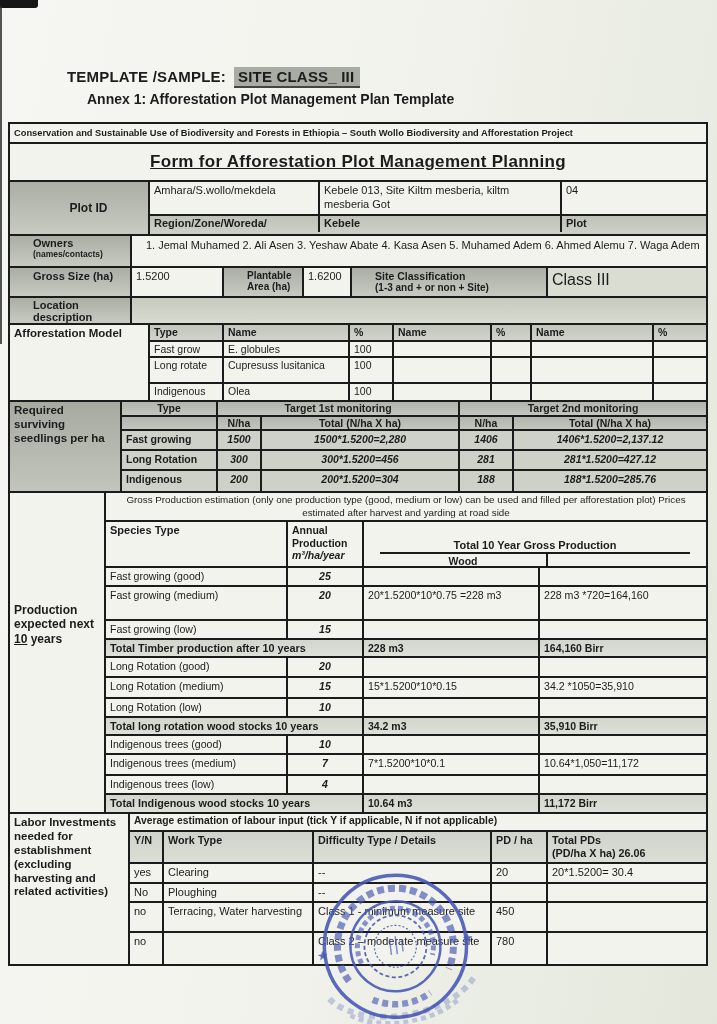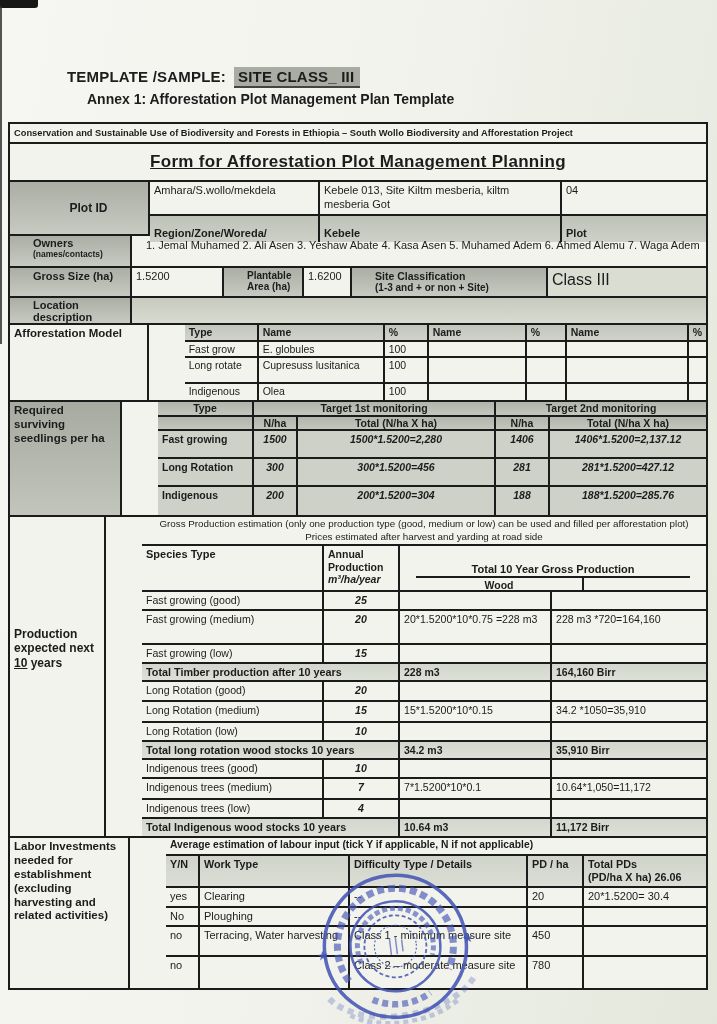--- a/index.html
+++ b/index.html
@@ -34,21 +34,21 @@
 
   
   .plotid { height:54px; }
   .plot-label { width:140px; display:flex; align-items:center; justify-content:center; font-size:12px; }
   .plot-right { flex:1; display:flex; flex-direction:column; }
   .pr-row { display:flex; flex:1; border-bottom:2px solid #1b1b1b; }
   .pr-row:last-child { border-bottom:none; }
   .pr-row .c1 { width:170px; } .pr-row .c2 { width:242px; } .pr-row .c3 { flex:1; border-right:none; }
   .pr-row .cell { font-size:11px; line-height:1.25; }
   .pr-head { background:linear-gradient(180deg,#bfc2b9,#cdd0c7); font-weight:bold; align-items:flex-start; }
-  .pr-head .cell { padding-top:11px; }
+  .pr-head .cell { padding-top:1px; }
 
   
   .owners { height:32px; }
   .owners-label { width:122px; font-size:11px; line-height:1.05; padding-top:2px; }
   .owners-label .sub { font-size:8.5px; font-weight:bold; }
   .owners-val { flex:1; border-right:none; font-size:11px; line-height:1.3; padding-left:28px; text-indent:-14px; }
 
   
   .size { height:30px; font-size:11px; }
   .size .cell { display:flex; flex-direction:column; justify-content:flex-start; }
@@ -61,48 +61,48 @@
   .sz-v3 { flex:1; border-right:none; font-size:16px; background:#d9ddd2; padding-top:3px; }
 
   
   .location { height:27px; }
   .loc-label { width:122px; font-size:11px; line-height:1.05; }
   .loc-val { flex:1; border-right:none; background:linear-gradient(180deg,#c6cabf,#d7dbd0); }
 
   
   .sec-label { font-weight:bold; font-size:11.5px; line-height:1.2; padding:2px 4px; }
   .inner { flex:1; display:flex; flex-direction:column; }
-  .irow { display:flex; border-bottom:2px solid #1b1b1b;margin-left:36px; }
+  .irow { display:flex; border-bottom:2px solid #1b1b1b; }
   .irow:last-child { border-bottom:none; }
   .irow .cell { font-size:10.5px; }
 
   
   .model-label { width:140px; }
   .model .m1{width:74px}.model .m2{width:126px}.model .m3{width:44px}
   .model .m4{width:98px}.model .m5{width:40px}.model .m6{width:122px}
   .model .m7{flex:1;border-right:none}
   .model .head { background:linear-gradient(180deg,#c2c5bc,#d0d3ca); font-weight:bold; height:17px; }
   .model .r16 { height:16px; } .model .r26 { height:26px; }
   .model .irow .cell { line-height:1.1; }
 
   
   .seedlings-label { width:112px; background:linear-gradient(180deg,#a7aaa1,#c2c5bc); }
   .seed .s1{width:96px}.seed .s2{width:44px}.seed .s3{width:198px}
   .seed .s4{width:54px}.seed .s5{flex:1;border-right:none}
   .seed .hrow { background:linear-gradient(180deg,#b2b5ac,#c3c6bd); font-weight:bold; text-align:center; }
   .seed .h1 { height:15px; } .seed .h2 { height:14px; font-size:10px; }
   .seed .h2 .cell, .seed .h1 .cell { padding:0 2px; }
-  .seed .drow { background:#cdd1c7; height:28px; }
+  .seed .drow { background:#cdd1c7; height:20px; }
   .seed .drow .cell { text-align:center; font-style:italic; font-weight:bold; font-size:10.5px; }
   .seed .drow .tname { text-align:left; font-style:normal; }
   .seed .span2 { border-right:2px solid #1b1b1b; }
 
   
   .prod-label { width:96px; padding-top:110px; font-size:12px; }
-  .prod .p1{width:182px}.prod .p2{width:76px}.prod .p3{width:152px}.prod .p4{flex:1;border-right:none}
+  .prod .p1{width:182px}.prod .p2{width:76px}.prod .p3{width:176px}.prod .p4{flex:1;border-right:none}
   .prod .note { height:27px; font-size:9.8px; text-align:center; line-height:1.3; padding:1px 6px; border-right:none; }
   .prod .hdr1 { height:46px; }
   .prod .hspecies { font-weight:bold; font-size:11px; }
   .prod .hannual { font-weight:bold; font-size:10.5px; line-height:1.2; }
   .prod .hannual em { font-weight:bold; }
   .prod .htot { flex:1; border-right:none; display:flex; flex-direction:column; padding:16px; }
   .prod .htot-title { text-align:center; font-weight:bold; font-size:11px; border-bottom:2px solid #1b1b1b; padding:1px 0; }
   .prod .htot-cols { display:flex; flex:1; }
   .prod .hwood { width:168px; border-right:2px solid #1b1b1b; }
   .prod .hmoney { flex:1; }

